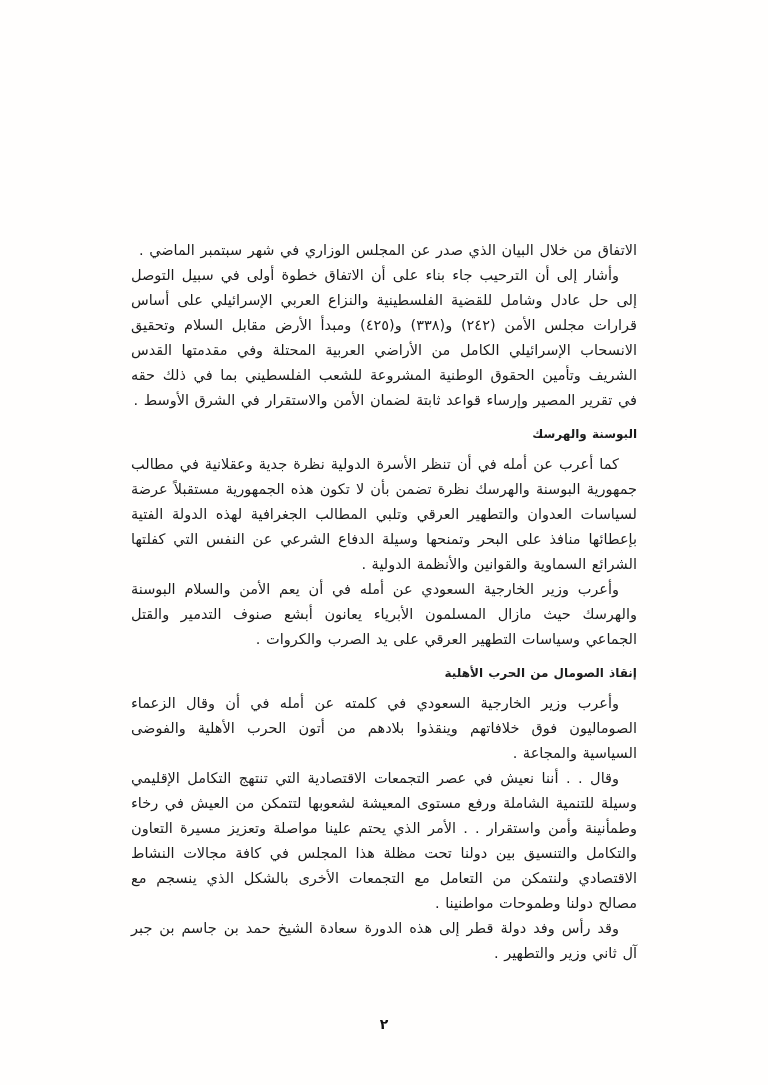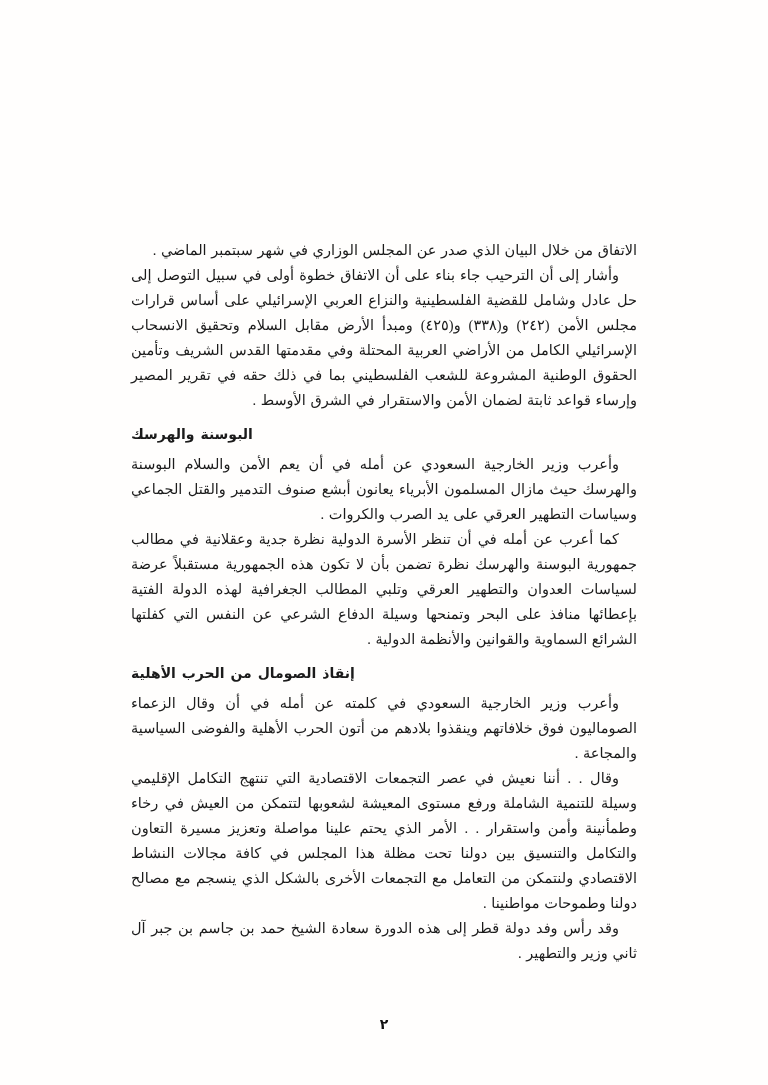--- a/index.html
+++ b/index.html
@@ -23,31 +23,30 @@
     width: 506px;
     direction: rtl;
     text-align: justify;
     font-size: 14.5px;
     line-height: 25px;
     word-spacing: 1px;
   }
   .text-block p {
     margin: 0;
     text-indent: 18px;
-    font-family: Liberation Serif, serif;
   }
   .text-block p.continuation {
     text-indent: 0;
   }
   .text-block h2.section-heading {
-    font-size: 14px;
+    font-size: 12px;
     font-weight: bold;
     margin: 9px 0 5px 0;
     text-indent: 0;
-    text-align: left;
+    text-align: right;
   }
   .page-number {
     position: absolute;
     top: 1016px;
     left: 0;
     width: 100%;
     text-align: center;
     direction: rtl;
     font-size: 14px;
     font-weight: bold;
@@ -55,21 +54,21 @@
   }
 </style>
 </head>
 <body>
 
 <div class="page">
   <div class="text-block">
     <p class="continuation">الاتفاق من خلال البيان الذي صدر عن المجلس الوزاري في شهر سبتمبر الماضي .</p>
     <p>وأشار إلى أن الترحيب جاء بناء على أن الاتفاق خطوة أولى في سبيل التوصل إلى حل عادل وشامل للقضية الفلسطينية والنزاع العربي الإسرائيلي على أساس قرارات مجلس الأمن (٢٤٢) و(٣٣٨) و(٤٢٥) ومبدأ الأرض مقابل السلام وتحقيق الانسحاب الإسرائيلي الكامل من الأراضي العربية المحتلة وفي مقدمتها القدس الشريف وتأمين الحقوق الوطنية المشروعة للشعب الفلسطيني بما في ذلك حقه في تقرير المصير وإرساء قواعد ثابتة لضمان الأمن والاستقرار في الشرق الأوسط .</p>
     <h2 class="section-heading">البوسنة والهرسك</h2>
+    <p>كما أعرب عن أمله في أن تنظر الأسرة الدولية نظرة جدية وعقلانية في مطالب جمهورية البوسنة والهرسك نظرة تضمن بأن لا تكون هذه الجمهورية مستقبلاً عرضة لسياسات العدوان والتطهير العرقي وتلبي المطالب الجغرافية لهذه الدولة الفتية بإعطائها منافذ على البحر وتمنحها وسيلة الدفاع الشرعي عن النفس التي كفلتها الشرائع السماوية والقوانين والأنظمة الدولية .</p>
     <p>وأعرب وزير الخارجية السعودي عن أمله في أن يعم الأمن والسلام البوسنة والهرسك حيث مازال المسلمون الأبرياء يعانون أبشع صنوف التدمير والقتل الجماعي وسياسات التطهير العرقي على يد الصرب والكروات .</p>
-    <p>كما أعرب عن أمله في أن تنظر الأسرة الدولية نظرة جدية وعقلانية في مطالب جمهورية البوسنة والهرسك نظرة تضمن بأن لا تكون هذه الجمهورية مستقبلاً عرضة لسياسات العدوان والتطهير العرقي وتلبي المطالب الجغرافية لهذه الدولة الفتية بإعطائها منافذ على البحر وتمنحها وسيلة الدفاع الشرعي عن النفس التي كفلتها الشرائع السماوية والقوانين والأنظمة الدولية .</p>
     <h2 class="section-heading">إنقاذ الصومال من الحرب الأهلية</h2>
     <p>وأعرب وزير الخارجية السعودي في كلمته عن أمله في أن وقال الزعماء الصوماليون فوق خلافاتهم وينقذوا بلادهم من أتون الحرب الأهلية والفوضى السياسية والمجاعة .</p>
     <p>وقال . . أننا نعيش في عصر التجمعات الاقتصادية التي تنتهج التكامل الإقليمي وسيلة للتنمية الشاملة ورفع مستوى المعيشة لشعوبها لتتمكن من العيش في رخاء وطمأنينة وأمن واستقرار . . الأمر الذي يحتم علينا مواصلة وتعزيز مسيرة التعاون والتكامل والتنسيق بين دولنا تحت مظلة هذا المجلس في كافة مجالات النشاط الاقتصادي ولنتمكن من التعامل مع التجمعات الأخرى بالشكل الذي ينسجم مع مصالح دولنا وطموحات مواطنينا .</p>
     <p>وقد رأس وفد دولة قطر إلى هذه الدورة سعادة الشيخ حمد بن جاسم بن جبر آل ثاني وزير والتطهير .</p>
   </div>
   <div class="page-number">٢</div>
 </div>
 
 </body></html>

